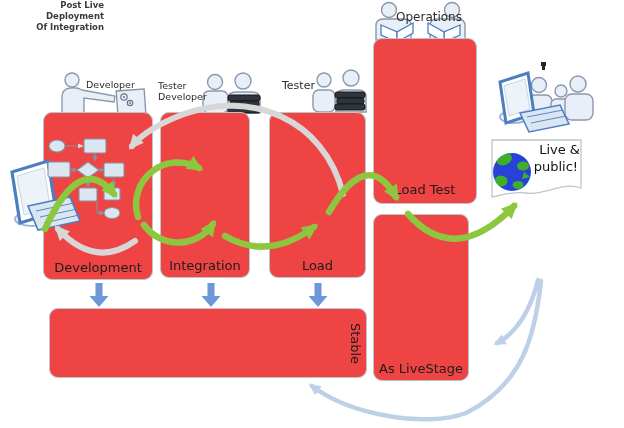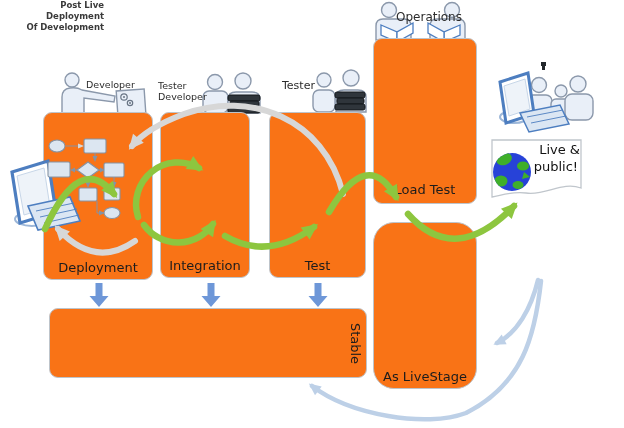--- a/index.html
+++ b/index.html
@@ -1,20 +1,20 @@
 <!DOCTYPE html>
 <html style="--green: #8dc63f; --gray_arrow: #d7d7d7; --blue_arrow: #6e97d8; --pale_blue: #bdd0e7; --box_border: #bdc4cb;"><head>
 <meta charset="utf-8">
 <style>
   html,body{margin:0;padding:0;background:#fff;}
   .canvas{position:relative;width:624px;height:428px;background:#fff;
           font-family:"DejaVu Sans",sans-serif;overflow:hidden;}
   svg.layer{position:absolute;left:0;top:0;pointer-events:none;}
   .lyr1{z-index:1}.lyr3{z-index:3}.lyr4{z-index:4}
-  .box{position:absolute;background:#f97316;border:1.4px solid #bdc4cb;border-radius:9px;z-index:2;box-sizing:border-box;}
+  .box{position:absolute;background:#ef4444;border:1.4px solid #bdc4cb;border-radius:9px;z-index:2;box-sizing:border-box;}
   .stage-label{position:absolute;left:0;right:0;bottom:4px;text-align:center;
                font-size:13px;color:#1c1c1c;}
   .two-line{line-height:15px;bottom:6px;}
   .stable-wrap{position:absolute;right:1px;top:0;bottom:0;width:18px;display:flex;align-items:center;justify-content:center;}
   .stable-wrap span{transform:rotate(90deg);white-space:nowrap;font-size:13px;color:#1c1c1c;}
   .role-label{position:absolute;z-index:5;color:#2c2c2c;}
   .lbl-developer{left:86px;top:79px;font-size:9.5px;}
   .lbl-testerdev{left:158px;top:81px;font-size:9.5px;line-height:10.5px;}
   .lbl-tester{left:282px;top:79px;font-size:11px;}
   .lbl-operations{left:396px;top:10px;font-size:12px;}
@@ -93,34 +93,34 @@
       <circle class="fig-fill" cx="539" cy="85" r="7.5"></circle>
       <rect class="fig-fill" x="527" y="95" width="25" height="25" rx="6"></rect>
       <circle class="fig-fill" cx="561" cy="91" r="6"></circle>
       <rect class="fig-fill" x="551" y="99" width="20" height="20" rx="5"></rect>
       <circle class="fig-fill" cx="578" cy="84" r="8"></circle>
       <rect class="fig-fill" x="565" y="94" width="28" height="26" rx="7"></rect>
     </g>
   </svg>
 
   <div class="box" style="left:43px;top:112px;width:110px;height:168px;">
-    <div class="stage-label">Deployment</div>
+    <div class="stage-label">Development</div>
   </div>
   <div class="box" style="left:160px;top:112px;width:90px;height:166px;">
     <div class="stage-label">Integration</div>
   </div>
   <div class="box" style="left:269px;top:112px;width:97px;height:166px;">
-    <div class="stage-label">Test</div>
+    <div class="stage-label">Load</div>
   </div>
   <div class="box" style="left:373px;top:38px;width:104px;height:166px;">
     <div class="stage-label two-line">
       <div>Load Test</div>
     </div>
   </div>
-  <div class="box" style="left:373px;top:222px;width:104px;height:167px;border-radius:21px;">
+  <div class="box" style="left:373px;top:214px;width:96px;height:167px;">
     <div class="stage-label">As LiveStage</div>
   </div>
   <div class="box" style="left:49px;top:308px;width:318px;height:70px;">
     <div class="stable-wrap">
       <span>Stable</span>
     </div>
   </div>
 
   <svg class="layer lyr3" width="624" height="428" viewBox="0 0 624 428">
 
@@ -218,16 +218,16 @@
 
   <div class="role-label lbl-developer">Developer</div>
   <div class="role-label lbl-testerdev">
     <div>Tester</div>
     <div>Developer</div>
   </div>
   <div class="role-label lbl-tester">Tester</div>
   <div class="role-label lbl-operations">Operations</div>
   <div class="lbl-postlive">
     <div>Post Live Deployment</div>
-    <div>Of Development</div>
+    <div>Of Integration</div>
   </div>
 
 </div>
 
 </body></html>

